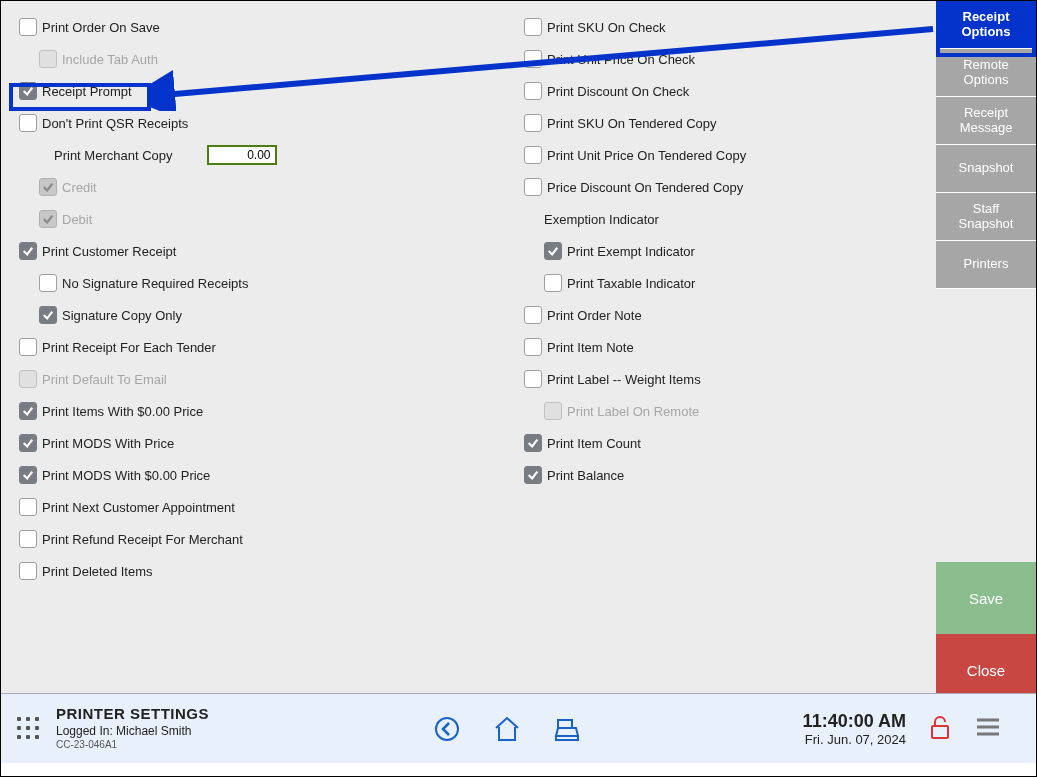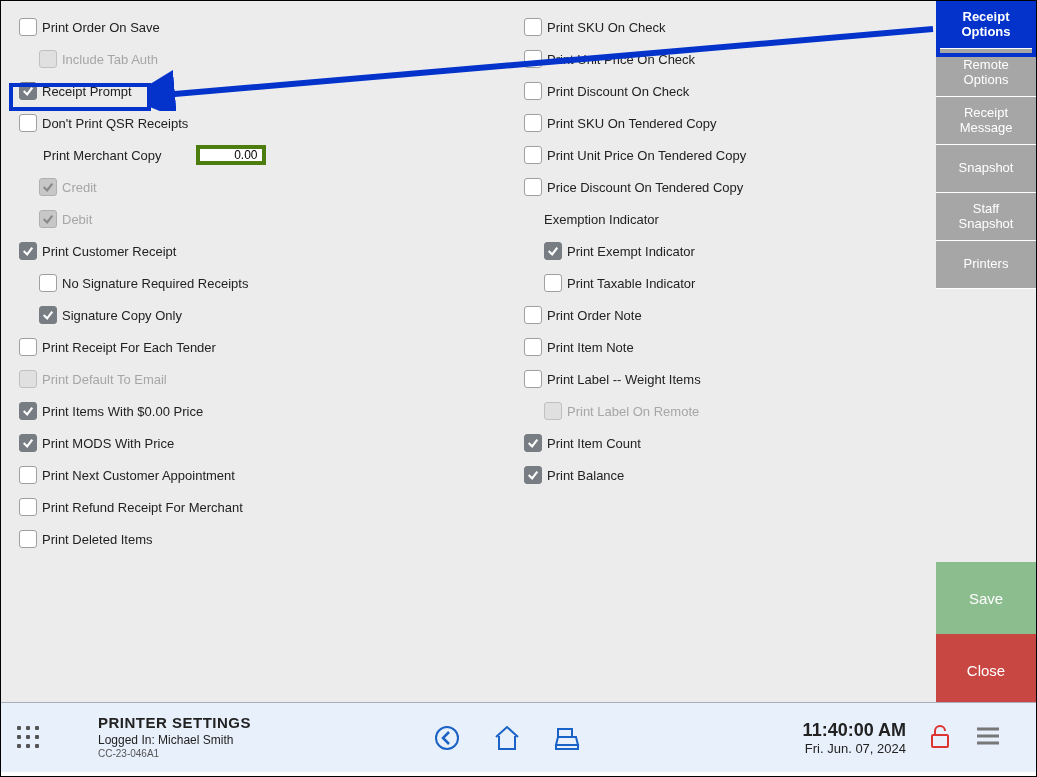--- a/index.html
+++ b/index.html
@@ -68,28 +68,28 @@
     background: #e0e0e0;
     border-color: #c0c0c0;
   }
   .row .cb svg {
     width: 12px; height: 12px;
   }
   .row .lbl { white-space: nowrap; }
   .row .lbl.disabled { color: #a6a6a6; }
   .row .input-num {
     width: 70px; height: 20px;
-    border: 4px solid #4d7c0f;
+    border: 2px solid #4d7c0f;
     background: #fff;
     text-align: right;
     padding-right: 4px;
     font-size: 12px;
     margin-left: 34px;
   }
-  .row.merchant { padding-left: 42px; }
+  .row.merchant { padding-left: 53px; }
 
   
   .sidebar {
     position: absolute;
     right: 0; top: 0;
     width: 100px;
     height: 705px;
     background: #ececec;
     display: flex;
     flex-direction: column;
@@ -121,28 +121,27 @@
     justify-content: center;
     font-size: 15px;
     color: #fff;
   }
   .save-btn { background: #8bbd8f; }
   .close-btn { background: #c94742; }
 
   
   .bottombar {
     position: absolute;
-    left: 0; bottom: 4px;
+    left: 0; bottom: 13px;
     width: 100%;
     height: 70px;
     background: #e8f0fb;
     border-top: 1px solid #aab;
     display: flex;
     align-items: center;
-    gap: 42px;
   }
   .grip {
     width: 55px;
     display: flex;
     align-items: center;
     justify-content: center;
   }
   .grip-dots {
     display: grid;
     grid-template-columns: repeat(3, 5px);
@@ -307,20 +306,28 @@
             </span>
             <span class="lbl">Print Items With $0.00 Price</span>
           </div>
           <div class="row">
             <span class="cb checked">
               <svg viewBox="0 0 14 14">
                 <polyline points="2,7 6,11 12,3" fill="none" stroke="#fff" stroke-width="2.5"></polyline>
               </svg>
             </span>
             <span class="lbl">Print MODS With Price</span>
+          </div>
+          <div class="row">
+            <span class="cb checked">
+              <svg viewBox="0 0 14 14">
+                <polyline points="2,7 6,11 12,3" fill="none" stroke="#fff" stroke-width="2.5"></polyline>
+              </svg>
+            </span>
+            <span class="lbl">Print MODS With $0.00 Price</span>
           </div>
           <div class="row">
             <span class="cb"></span>
             <span class="lbl">Print Next Customer Appointment</span>
           </div>
           <div class="row">
             <span class="cb"></span>
             <span class="lbl">Print Refund Receipt For Merchant</span>
           </div>
           <div class="row">

